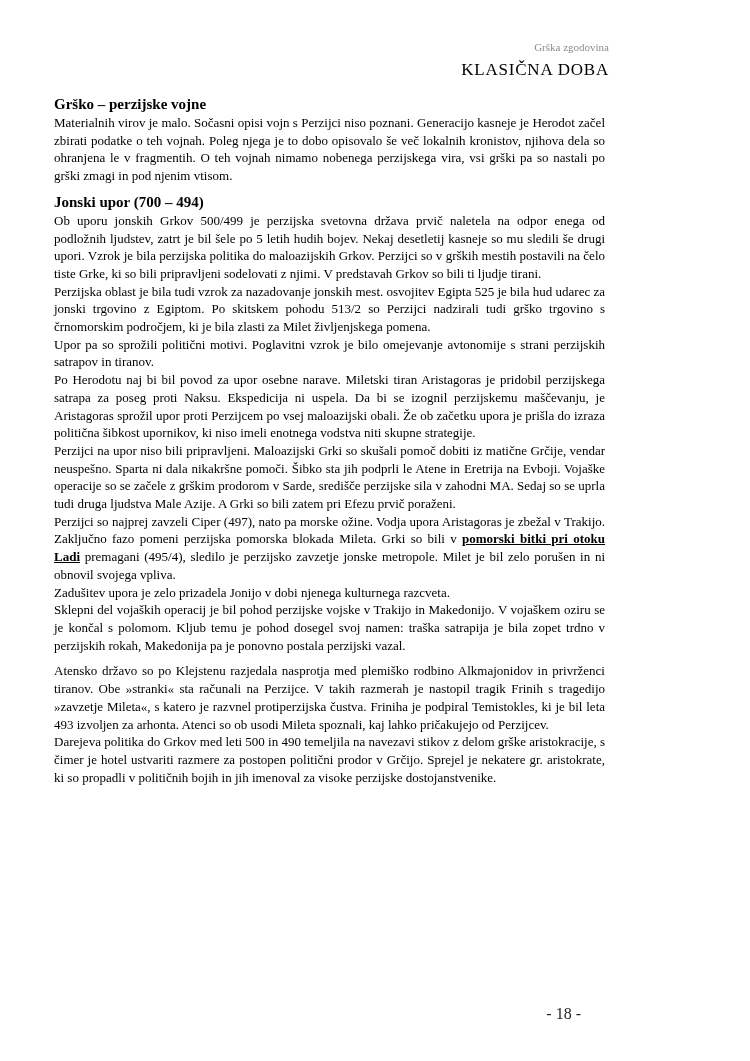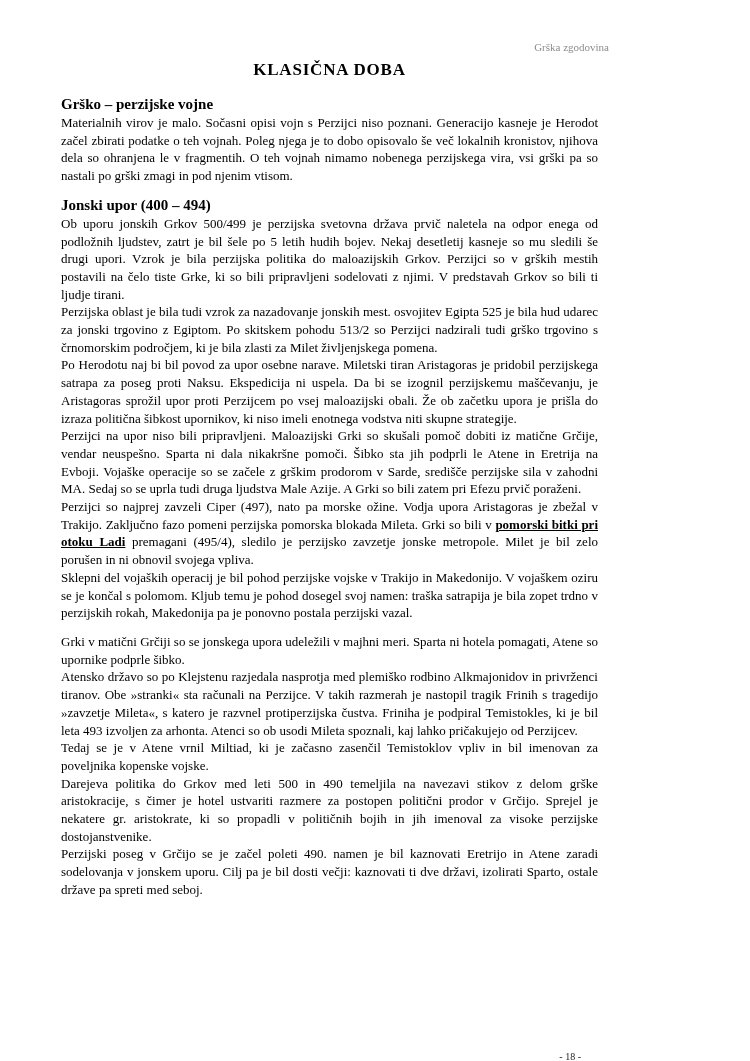--- a/index.html
+++ b/index.html
@@ -14,83 +14,82 @@
   }
   .header-right {
     position: absolute;
     top: 41px;
     right: 55px;
     font-size: 11px;
     color: #8c8c8c;
   }
   .doc-title {
     margin: 59px 55px 0 50px;
-    text-align: center;
+    text-align: right;
     font-size: 17px;
-    font-weight: bold;
+    font-weight: normal;
     letter-spacing: 0.8px;
     line-height: 21px;
   }
   .content {
     margin: 15px 55px 0 50px;
     font-size: 13px;
     line-height: 17.7px;
     text-align: justify;
   }
-  .section { margin: 11px; }
+  .section { margin: 4px; }
   .section + .section { margin-top: 8px; }
   .section-heading {
     font-size: 15px;
     font-weight: bold;
     margin: 0;
     line-height: 19px;
     text-align: left;
   }
   .content p { margin: 0; }
   .run-underline { text-decoration: underline; font-weight: bold; }
   .run-italic { }
   .footer {
     position: absolute;
-    top: 1051px;
+    top: 1005px;
     right: 83px;
-    font-size: 10px;
+    font-size: 16px;
     color: #222222;
   }
 </style>
 </head>
 <body>
 
 <div class="page">
 
   <div class="header-right">Grška zgodovina</div>
 
   <h1 class="doc-title">KLASIČNA DOBA</h1>
 
   <main class="content">
 
     <section class="section">
       <h2 class="section-heading">Grško – perzijske vojne</h2>
       <p><span>Materialnih virov je malo. Sočasni opisi vojn s Perzijci niso poznani. Generacijo kasneje je Herodot začel zbirati podatke o teh vojnah. Poleg njega je to dobo opisovalo še več lokalnih kronistov, njihova dela so ohranjena le v fragmentih. O teh vojnah nimamo nobenega perzijskega vira, vsi grški pa so nastali po grški zmagi in pod njenim vtisom.</span></p>
     </section>
 
     <section class="section">
-      <h2 class="section-heading">Jonski upor (400 – 494)</h2>
+      <h2 class="section-heading">Jonski upor (700 – 494)</h2>
       <p><span>Ob uporu jonskih Grkov 500/499 je perzijska svetovna država prvič naletela na odpor enega od podložnih ljudstev, zatrt je bil šele po 5 letih hudih bojev. Nekaj desetletij kasneje so mu sledili še drugi upori. Vzrok je bila perzijska politika do maloazijskih Grkov. Perzijci so v grških mestih postavili na čelo tiste Grke, ki so bili pripravljeni sodelovati z njimi. V predstavah Grkov so bili ti ljudje tirani.</span></p>
       <p><span>Perzijska oblast je bila tudi vzrok za nazadovanje jonskih mest. osvojitev Egipta 525 je bila hud udarec za jonski trgovino z Egiptom. Po skitskem pohodu 513/2 so Perzijci nadzirali tudi grško trgovino s črnomorskim področjem, ki je bila zlasti za Milet življenjskega pomena.</span></p>
+      <p><span>Upor pa so sprožili politični motivi. Poglavitni vzrok je bilo omejevanje avtonomije s strani perzijskih satrapov in tiranov.</span></p>
       <p><span>Po Herodotu naj bi bil povod za upor osebne narave. Miletski tiran Aristagoras je pridobil perzijskega satrapa za poseg proti Naksu. Ekspedicija ni uspela. Da bi se izognil perzijskemu maščevanju, je Aristagoras sprožil upor proti Perzijcem po vsej maloazijski obali. Že ob začetku upora je prišla do izraza politična šibkost upornikov, ki niso imeli enotnega vodstva niti skupne strategije.</span></p>
       <p><span>Perzijci na upor niso bili pripravljeni. Maloazijski Grki so skušali pomoč dobiti iz matične Grčije, vendar neuspešno. Sparta ni dala nikakršne pomoči. Šibko sta jih podprli le Atene in Eretrija na Evboji. Vojaške operacije so se začele z grškim prodorom v Sarde, središče perzijske sila v zahodni MA. Sedaj so se uprla tudi druga ljudstva Male Azije. A Grki so bili zatem pri Efezu prvič poraženi.</span></p>
       <p><span>Perzijci so najprej zavzeli Ciper (497), nato pa morske ožine. Vodja upora Aristagoras je zbežal v Trakijo. Zaključno fazo pomeni perzijska pomorska blokada Mileta. Grki so bili v </span><span class="run-underline">pomorski bitki pri otoku Ladi</span><span> premagani (495/4), sledilo je perzijsko zavzetje jonske metropole. Milet je bil zelo porušen in ni obnovil svojega vpliva.</span></p>
+      <p><span>Zadušitev upora je zelo prizadela Jonijo v dobi njenega kulturnega razcveta.</span></p>
       <p><span>Sklepni del vojaških operacij je bil pohod perzijske vojske v Trakijo in Makedonijo. V vojaškem oziru se je končal s polomom. Kljub temu je pohod dosegel svoj namen: traška satrapija je bila zopet trdno v perzijskih rokah, Makedonija pa je ponovno postala perzijski vazal.</span></p>
     </section>
 
     <section class="section">
-      <p><span>Grki v matični Grčiji so se jonskega upora udeležili v majhni meri. Sparta ni hotela pomagati, Atene so upornike podprle šibko.</span></p>
       <p><span>Atensko državo so po Klejstenu razjedala nasprotja med plemiško rodbino Alkmajonidov in privrženci tiranov. Obe »stranki« sta računali na Perzijce. V takih razmerah je nastopil tragik Frinih s tragedijo »zavzetje Mileta«, s katero je razvnel protiperzijska čustva. Friniha je podpiral </span><span class="run-italic">Temistokles,</span><span> ki je bil leta 493 izvoljen za arhonta. Atenci so ob usodi Mileta spoznali, kaj lahko pričakujejo od Perzijcev.</span></p>
-      <p><span>Tedaj se je v Atene vrnil </span><span class="run-italic">Miltiad</span><span>, ki je začasno zasenčil Temistoklov vpliv in bil imenovan za poveljnika kopenske vojske.</span></p>
       <p><span>Darejeva politika do Grkov med leti 500 in 490 temeljila na navezavi stikov z delom grške aristokracije, s čimer je hotel ustvariti razmere za postopen politični prodor v Grčijo. Sprejel je nekatere gr. aristokrate, ki so propadli v političnih bojih in jih imenoval za visoke perzijske dostojanstvenike.</span></p>
-      <p><span>Perzijski poseg v Grčijo se je začel poleti 490. namen je bil kaznovati Eretrijo in Atene zaradi sodelovanja v jonskem uporu. Cilj pa je bil dosti večji: kaznovati ti dve državi, izolirati Sparto, ostale države pa spreti med seboj.</span></p>
     </section>
 
   </main>
 
   <div class="footer">- 18 -</div>
 
 </div>
 
 </body></html>

